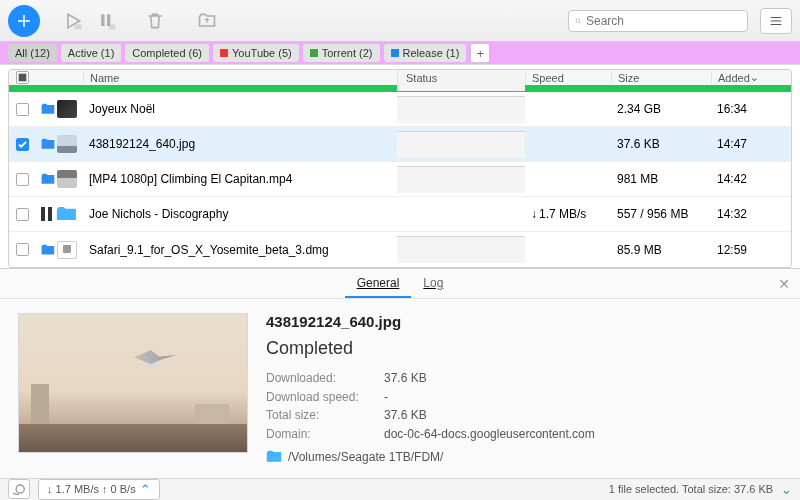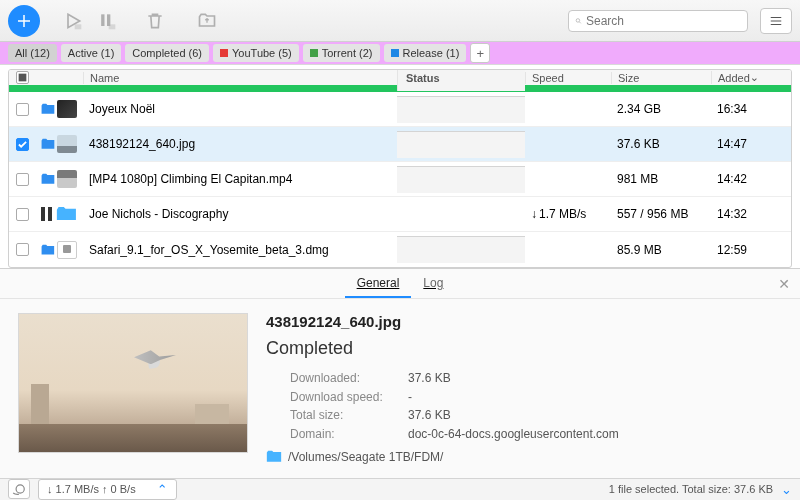--- a/index.html
+++ b/index.html
@@ -30,21 +30,21 @@
 
 
 .table-wrap { flex:0 0 198px; padding:4px 8px 0 8px; }
 .table { width:100%; border:1px solid #d0d0d0; border-radius:3px; overflow:hidden; }
 .thead, .trow { display:flex; align-items:center; font-size:12px; }
 .thead { height:22px; background:#f6f6f6; border-bottom:7px solid #22c55e; color:#555; font-size:11px; }
 .col { padding:0 6px; display:flex; align-items:center; }
 .col.check { width:26px; justify-content:center; }
 .col.icons { width:48px; gap:2px; }
 .col.name { flex:1; gap:6px; }
-.col.status { width:128px;font-weight:bold; }
+.col.status { width:128px; }
 .col.speed { width:86px; }
 .col.size { width:100px; }
 .col.added { width:80px; }
 .thead .col { border-left:1px solid #e4e4e4; }
 .thead .col.check { border-left:none; }
 .trow { height:35px; border-bottom:1px solid #eee; }
 .trow.selected { background:#e1f0fb; }
 .trow:last-child { border-bottom:none; }
 .cb { width:13px; height:13px; border:1px solid #aaa; border-radius:2px; background:#fff; display:inline-flex; align-items:center; justify-content:center; }
 .cb.checked { border-color:#1f8cff; background:#1f8cff; }
@@ -76,29 +76,29 @@
 .preview .bird { position:absolute; left:115px; top:36px; width:42px; height:22px; }
 .preview .bird::before { content:""; position:absolute; left:14px; top:6px; width:12px; height:12px; background:#dadada; border-radius:50% 50% 50% 10%; transform:rotate(-10deg); }
 .preview .bird::after { content:""; position:absolute; left:0; top:0; width:42px; height:14px; background:linear-gradient(90deg,#bfbfbf,#9c9c9c); clip-path: polygon(0 50%,40% 0,60% 45%,100% 35%,62% 70%,40% 100%); }
 .preview .ground { position:absolute; left:0; right:0; bottom:0; height:28px; background:linear-gradient(180deg,#8e7a66,#6a594a); }
 .preview .tower { position:absolute; left:12px; bottom:22px; width:18px; height:46px; background:#b9a893; }
 .preview .block { position:absolute; right:18px; bottom:22px; width:34px; height:26px; background:#c7b7a2; }
 .dinfo { flex:1; display:flex; flex-direction:column; }
 .dinfo h2 { font-size:15px; color:#222; font-weight:600; margin-bottom:8px; }
 .dinfo .st { font-size:18px; color:#333; margin-bottom:10px; }
 .kv { display:flex; gap:10px; line-height:1.55; }
-.kv .k { width:108px; color:#888;margin-left:24px; }
+.kv .k { width:108px; color:#888; }
 .kv .v { color:#555; }
 .path { display:flex; align-items:center; gap:6px; margin-top:6px; color:#555; }
 .path svg { width:16px; height:13px; }
 
 
 .status { height:27px; border-top:1px solid #d4d4d4; background:#f4f4f4; display:flex; align-items:center; padding:0 8px; font-size:11px; color:#555; gap:8px; }
 .snail { width:22px; height:20px; border:1px solid #c8c8c8; border-radius:3px; background:#fff; display:flex; align-items:center; justify-content:center; cursor:pointer; }
-.status .box { border:1px solid #c8c8c8; border-radius:3px; background:#fff; padding:2px 8px; display:flex; align-items:center; gap:21px; }
+.status .box { border:1px solid #c8c8c8; border-radius:3px; background:#fff; padding:2px 8px; display:flex; align-items:center; gap:4px; }
 .status .sp { flex:1; }
 .status .chev { color:#1f8cff; font-size:13px; cursor:pointer; }
 </style>
 </head>
 <body>
 
 <div class="app">
 
   <div class="toolbar">
     <div class="add-btn">

